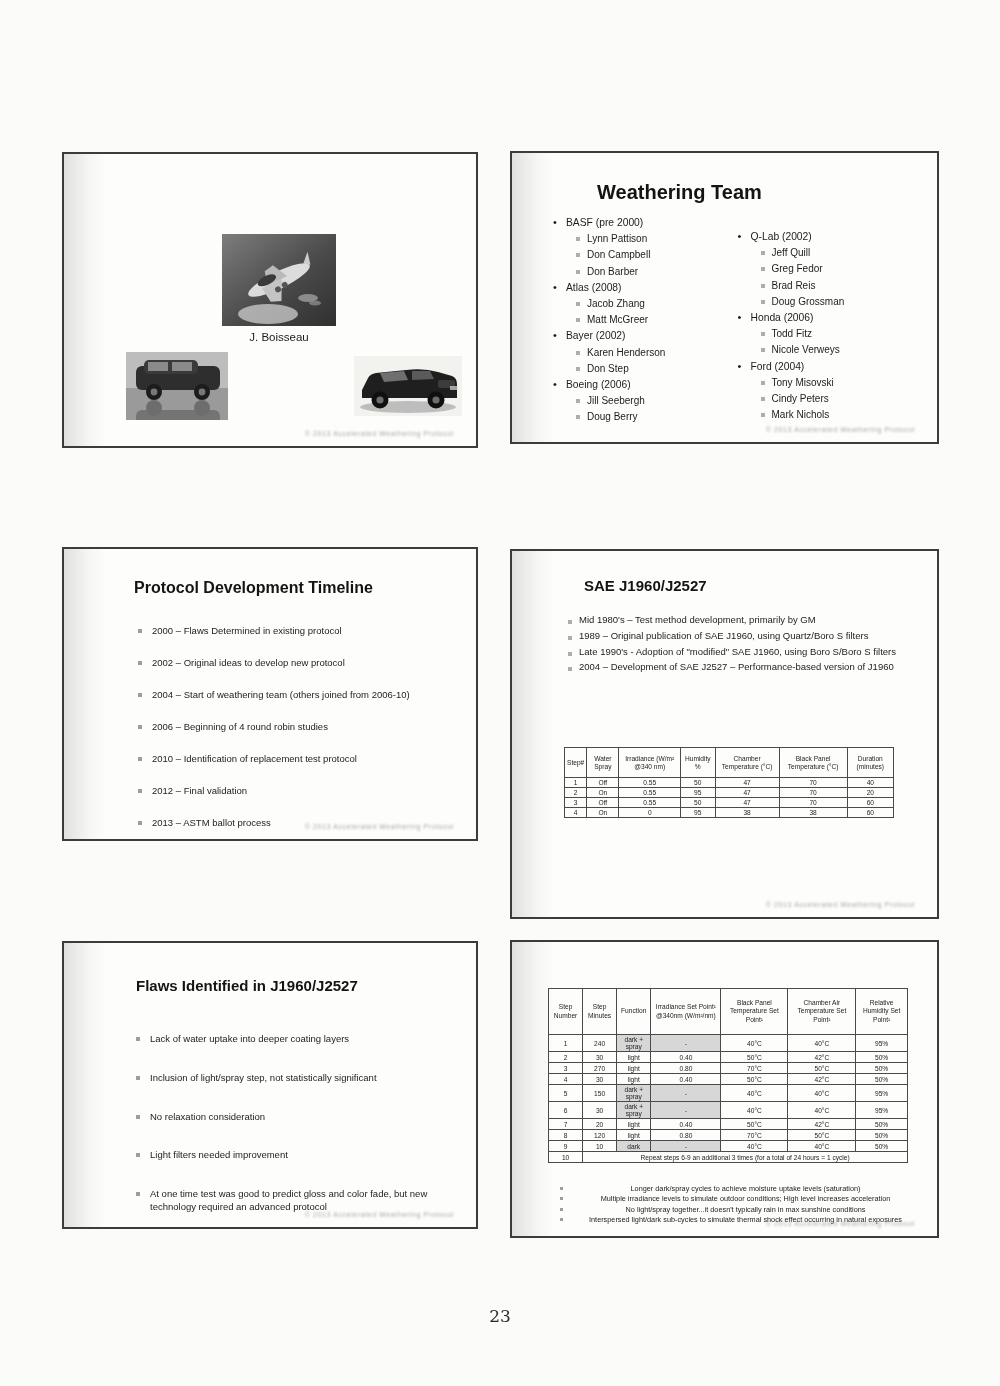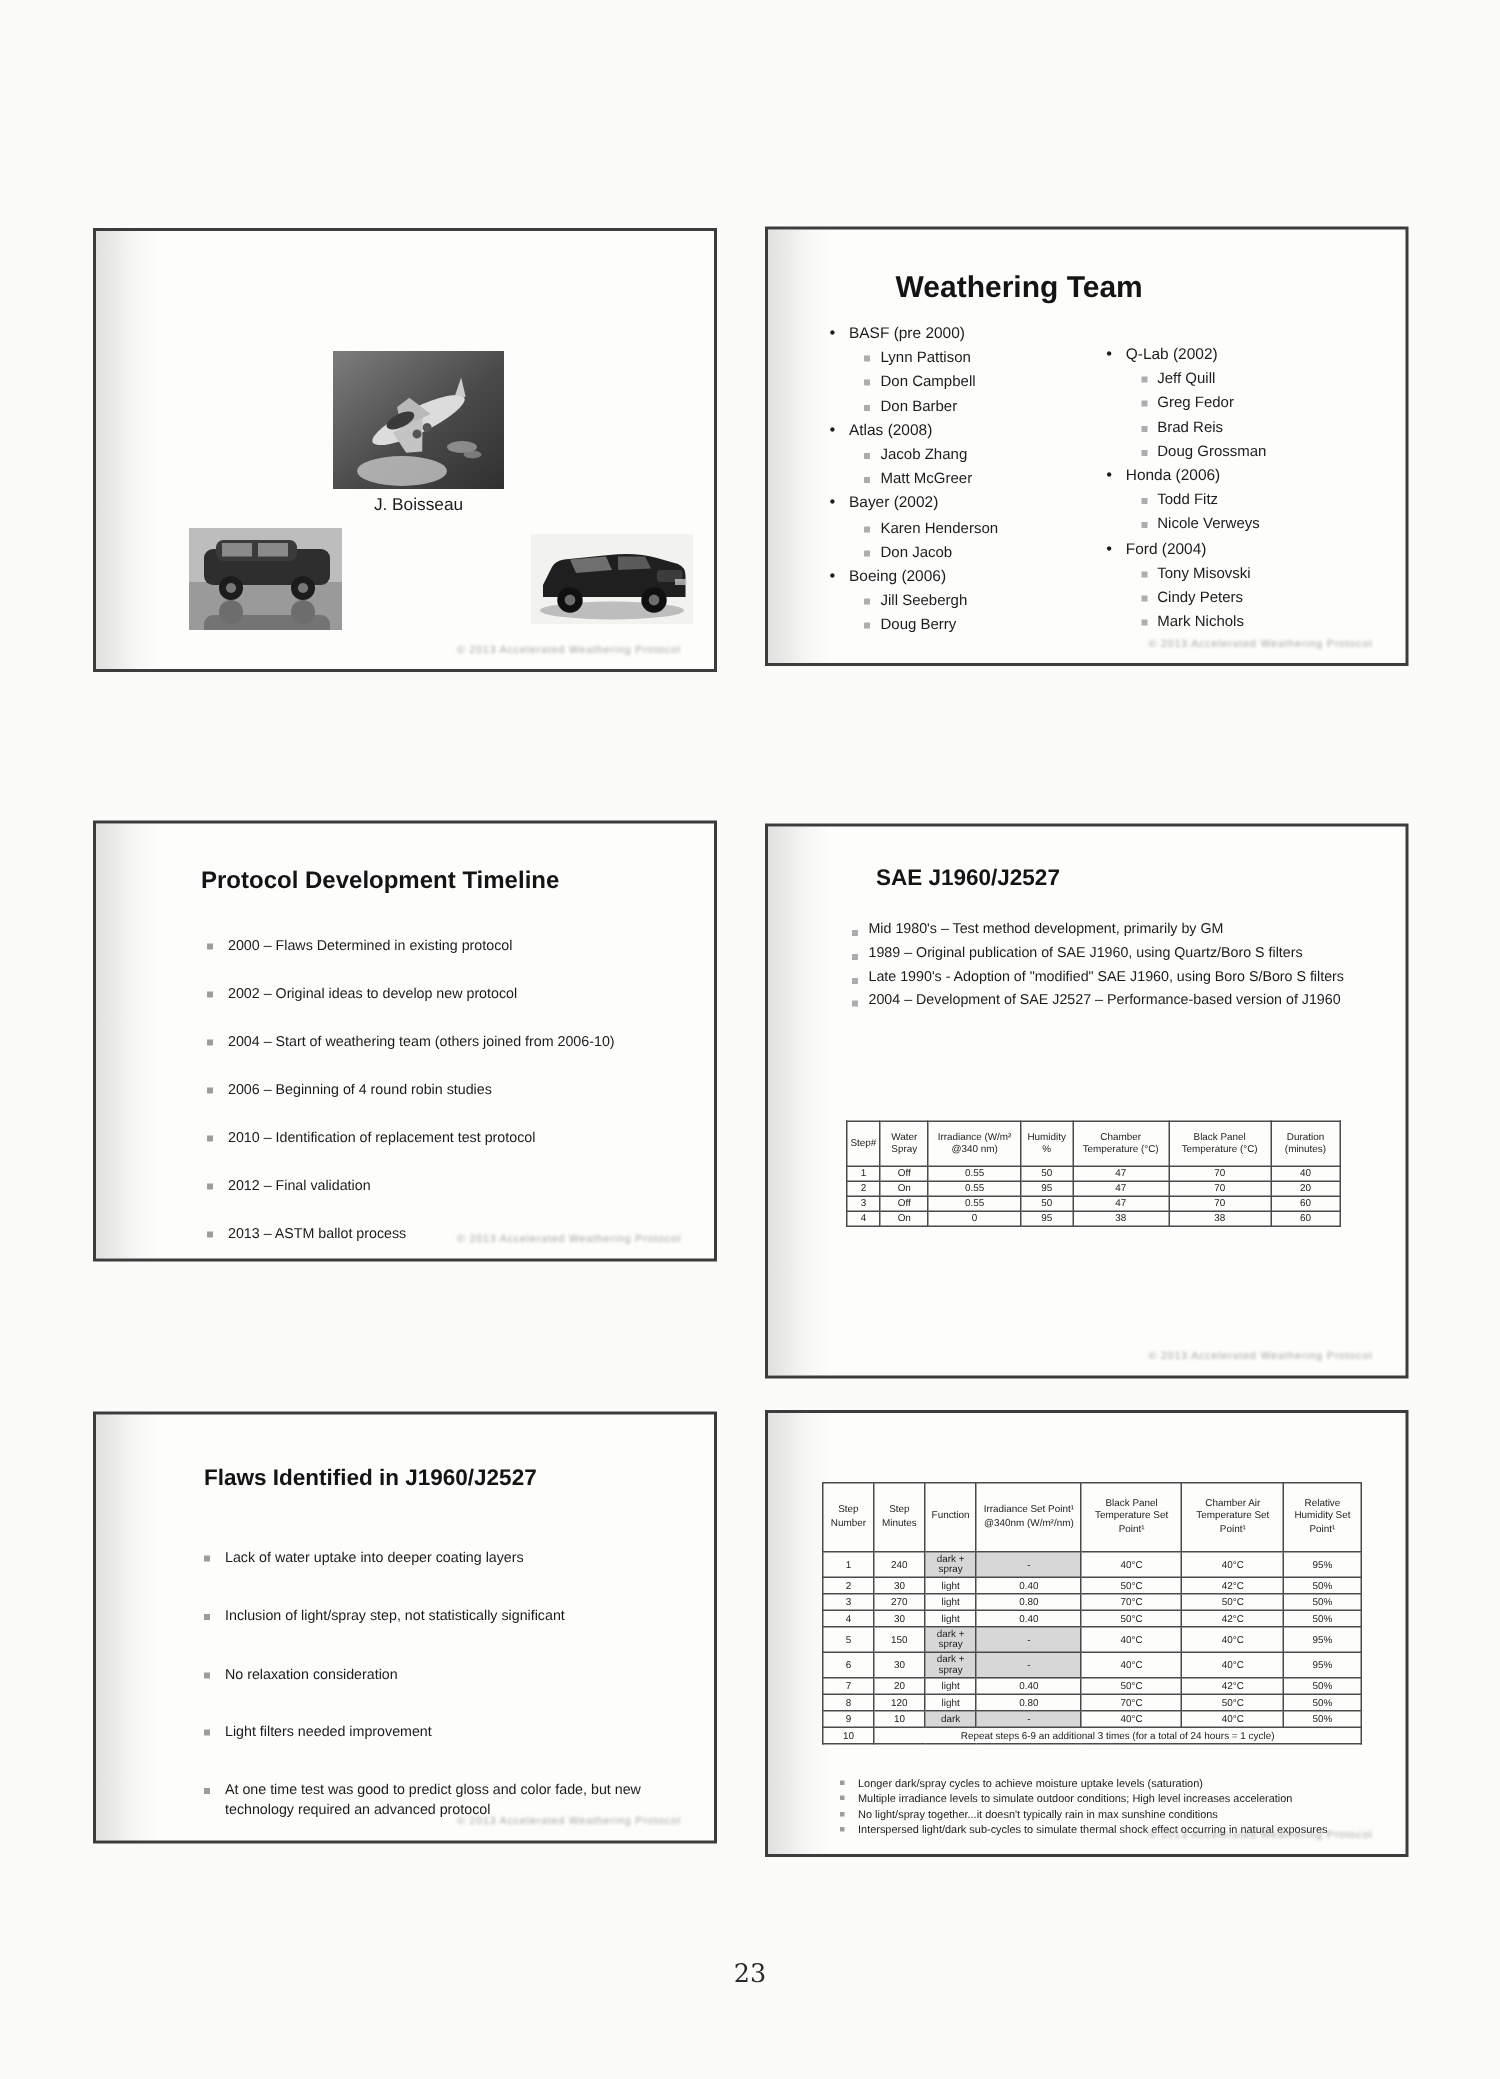--- a/index.html
+++ b/index.html
@@ -74,21 +74,21 @@
   #s5 .items { position:absolute; left:70px; top:90px; right:20px; font-size:9.5px; line-height:1.35; }
   #s5 .items .b-gray { margin-bottom:26px; }
 
   
   #s6 .title { position:absolute; left:0; top:18px; width:100%; text-align:center; font-size:16px; }
   #s6 table { position:absolute; left:36px; top:46px; width:360px; border-collapse:collapse; font-size:6.6px; text-align:center; }
   #s6 th, #s6 td { border:1px solid #4a4a4a; padding:1px 2px; font-weight:normal; }
   #s6 thead th { height:46px; line-height:1.25; }
   #s6 tbody td { height:11px; }
   #s6 td.sh { background:#d7d7d7; }
-  #s6 .notes { position:absolute; left:46px; top:242px; right:18px; font-size:7.3px; line-height:1.28; }
+  #s6 .notes { position:absolute; left:46px; top:242px; right:18px; font-size:7.3px; line-height:1.28;text-align:center; }
   #s6 .notes .b-gray { margin-bottom:1px; padding-left:14px; }
   #s6 .notes .b-gray::before { top:3px; width:3px; height:3px; }
 
   .page-number {
     position:absolute; left:0; right:0; top:1306px;
     text-align:center;
     font-family:"DejaVu Serif", serif;
     font-size:17px; color:#2a2a2a;
   }
   svg { display:block; width:100%; height:100%; }
@@ -170,21 +170,21 @@
     <div class="col">
       <div class="company b-main">BASF (pre 2000)</div>
       <div class="member b-sub">Lynn Pattison</div>
       <div class="member b-sub">Don Campbell</div>
       <div class="member b-sub">Don Barber</div>
       <div class="company b-main">Atlas (2008)</div>
       <div class="member b-sub">Jacob Zhang</div>
       <div class="member b-sub">Matt McGreer</div>
       <div class="company b-main">Bayer (2002)</div>
       <div class="member b-sub">Karen Henderson</div>
-      <div class="member b-sub">Don Jacob</div>
+      <div class="member b-sub">Don Step</div>
       <div class="company b-main">Boeing (2006)</div>
       <div class="member b-sub">Jill Seebergh</div>
       <div class="member b-sub">Doug Berry</div>
     </div>
     <div class="col right">
       <div class="company b-main">Q-Lab (2002)</div>
       <div class="member b-sub">Jeff Quill</div>
       <div class="member b-sub">Greg Fedor</div>
       <div class="member b-sub">Brad Reis</div>
       <div class="member b-sub">Doug Grossman</div>

